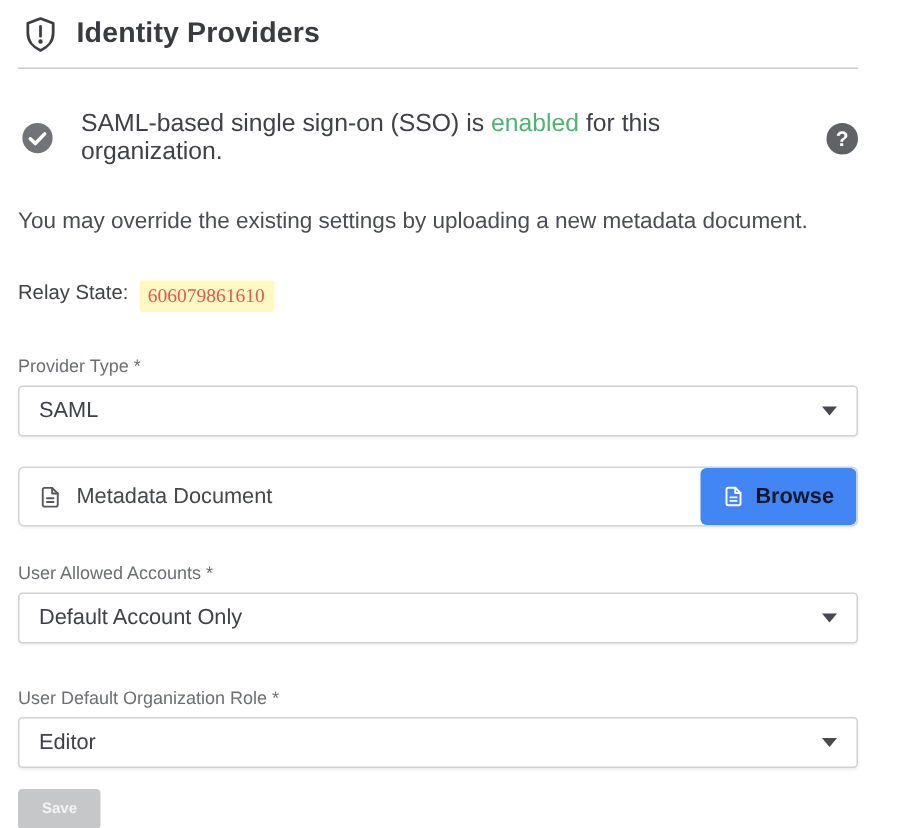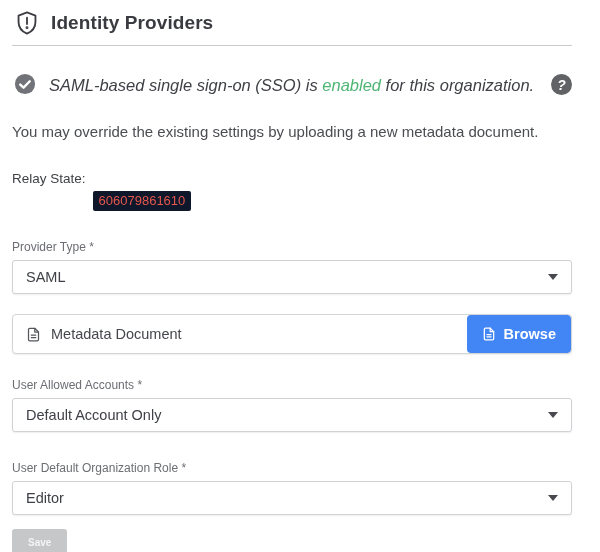--- a/index.html
+++ b/index.html
@@ -11,41 +11,41 @@
   }
   .page { padding: 10px 12px 0 12px; width: 584px; }
 
   
   .header-row { display: flex; align-items: center; gap: 11px; padding-left: 2px; }
   .shield-icon { width: 26px; height: 26px; color: #3c3d42; flex: 0 0 auto; }
   .page-title { font-size: 19px; font-weight: 600; color: #3a3b40; letter-spacing: 0.1px; }
   .header-divider { border: none; border-top: 1px solid #c9cacc; margin-top: 9px; }
 
   
-  .status-row { display: flex; align-items: flex-end; gap: 13px; margin-top: 27px; padding-left: 2px; font-style: italic; }
+  .status-row { display: flex; align-items: center; gap: 18px; margin-top: 27px; padding-left: 2px; }
   .check-circle-icon { width: 22px; height: 22px; flex: 0 0 auto; }
   .status-text { font-size: 16.5px; color: #3f4147; }
   .status-enabled { color: #4db574; }
   .help-circle-icon {
     margin-left: auto; width: 21px; height: 21px; border-radius: 50%;
     background: #606266; color: #ffffff; font-size: 14px; font-weight: 700;
     display: flex; align-items: center; justify-content: center; flex: 0 0 auto;
     cursor: default; user-select: none;
   }
 
   
   .description { margin-top: 28px; font-size: 15px; color: #4b4d52; }
 
   
   .relay-row { margin-top: 31px; font-size: 13.5px; color: #3f4147; display: flex; }
   .relay-code {
     margin-left: 7px;
-    font-family: Liberation Sans, sans-serif;
+    font-family: Liberation Serif, serif;
     font-size: 13px; color: #e4564e;
-    background: #0f172a; padding: 2px 6px 3px 6px; border-radius: 2px; margin-top: 20px;
+    background: #fef9c3; padding: 2px 6px 3px 6px; border-radius: 2px;
   }
 
   
   .field { margin-top: 29px; }
   .field-label { font-size: 12px; color: #6c6e73; display: block; }
   .select-box {
     margin-top: 6px; height: 34px; width: 100%;
     border: 1px solid #d0d2d6; border-radius: 3px; background: #ffffff;
     display: flex; align-items: center; justify-content: space-between;
     padding: 0 13px; font-size: 14.5px; color: #3f4147; cursor: pointer;
@@ -62,21 +62,21 @@
   .upload-row {
     margin-top: 20px; height: 40px; width: 100%;
     border: 1px solid #d2d4d8; border-radius: 4px; background: #ffffff;
     display: flex; align-items: stretch; overflow: hidden;
     box-shadow: 0 1px 2px rgba(0,0,0,0.07);
   }
   .upload-left { display: flex; align-items: center; gap: 10px; padding: 0 13px; flex: 1; cursor: pointer; }
   .doc-icon { width: 15px; height: 15px; color: #55575c; flex: 0 0 auto; }
   .upload-placeholder { font-size: 14.5px; color: #45474c; }
   .browse-button {
-    border: none; background: #4285f4; color: #ffffff;
+    border: none; background: #4285f4; color: #0f172a;
     display: flex; align-items: center; gap: 8px;
     padding: 0 15px; border-radius: 4px; cursor: pointer;
     font-family: inherit; font-size: 14.5px; font-weight: 700;
   }
   .browse-button .doc-icon { color: #ffffff; width: 14px; height: 14px; }
 
   
   .save-button {
     margin-top: 14px; border: none; background: #c6c7c8; color: #f4f4f4;
     font-family: inherit; font-size: 10px; font-weight: 700;

